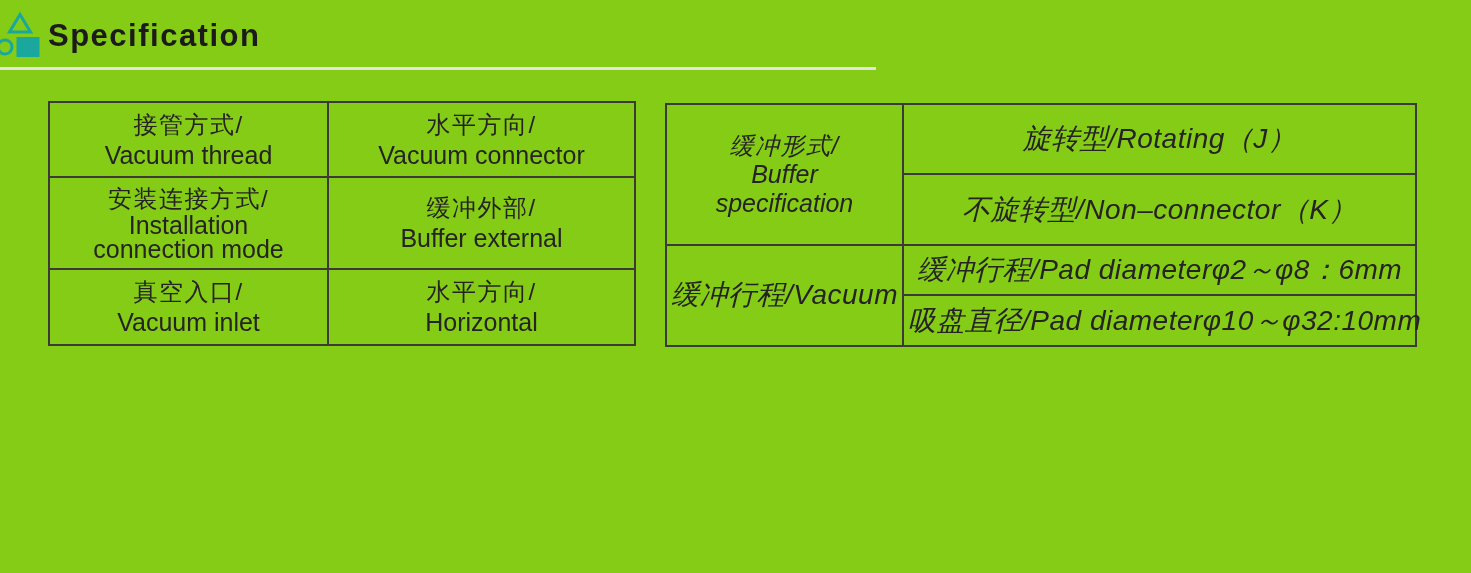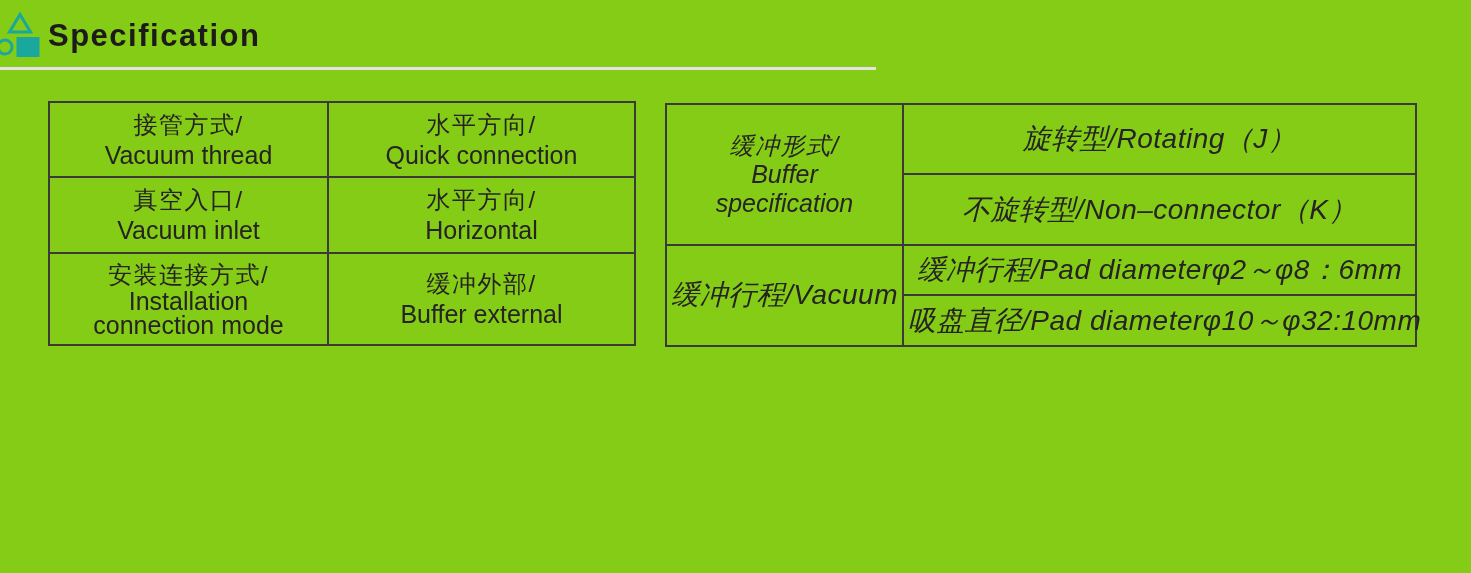--- a/index.html
+++ b/index.html
@@ -68,42 +68,42 @@
         <col style="width:307px">
       </colgroup>
     <tbody>
         <tr>
       <td>
         <div class="ln-zh">接管方式/</div>
         <div class="ln-en">Vacuum thread</div>
       </td>
       <td>
         <div class="ln-zh">水平方向/</div>
-        <div class="ln-en">Quick connection</div>
-      </td>
-    </tr>
-    <tr>
-      <td>
-        <div class="ln-zh">真空入口/</div>
-        <div class="ln-en">Vacuum inlet</div>
-      </td>
-      <td>
-        <div class="ln-zh">水平方向/</div>
-        <div class="ln-en">Horizontal</div>
+        <div class="ln-en">Vacuum connector</div>
       </td>
     </tr>
     <tr>
       <td>
         <div class="ln-zh" style="line-height:28px">安装连接方式/</div>
         <div class="ln-en compact">Installation</div>
         <div class="ln-en compact">connection mode</div>
       </td>
       <td>
         <div class="ln-zh">缓冲外部/</div>
         <div class="ln-en">Buffer external</div>
+      </td>
+    </tr>
+    <tr>
+      <td>
+        <div class="ln-zh">真空入口/</div>
+        <div class="ln-en">Vacuum inlet</div>
+      </td>
+      <td>
+        <div class="ln-zh">水平方向/</div>
+        <div class="ln-en">Horizontal</div>
       </td>
     </tr>
   </tbody>
     </table>
 
   <table class="spec t-right">
     <colgroup>
         <col style="width:237px">
         <col style="width:513px">
       </colgroup>

